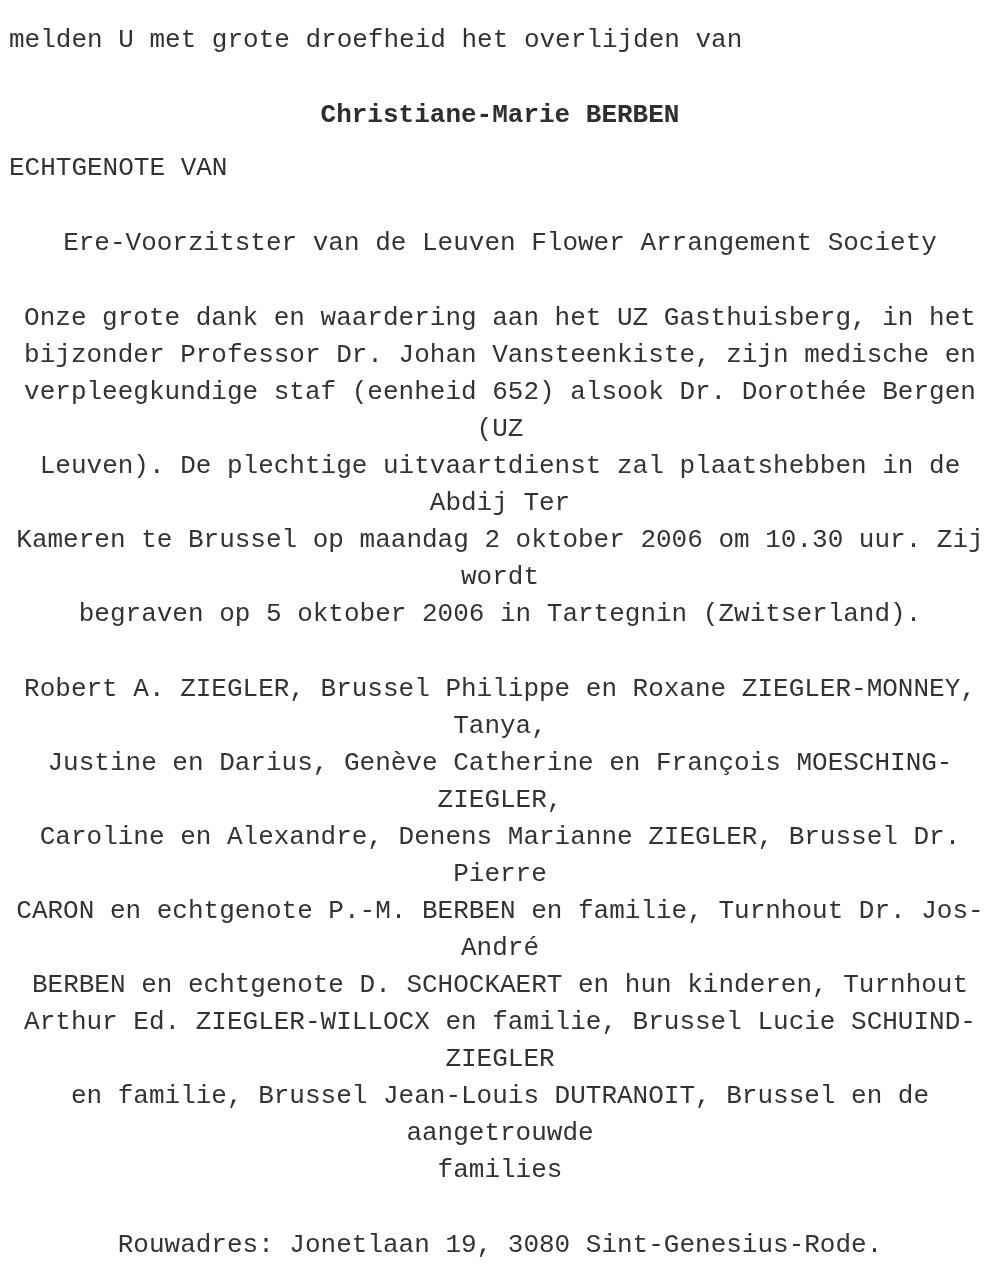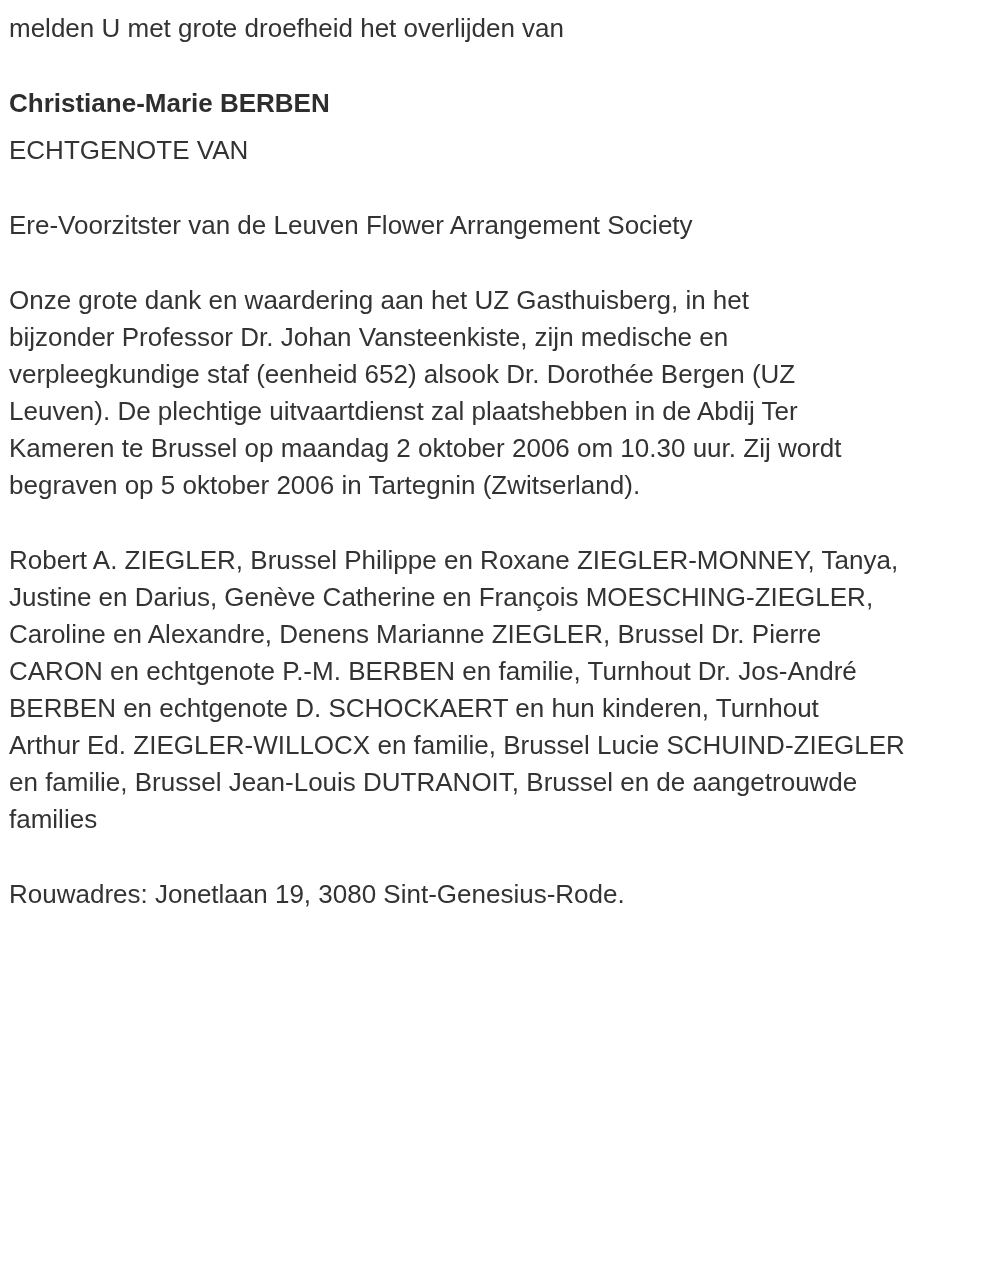--- a/index.html
+++ b/index.html
@@ -13,24 +13,25 @@
     height: 1272px;
     box-sizing: border-box;
     padding: 6px 9px;
     background: #ffffff;
     color: #333333;
     font-family: "Liberation Sans", "DejaVu Sans", sans-serif;
     font-size: 26px;
     line-height: 37px;
   }
   .page p {
-    margin: 4px 0 10px 0;
+    margin: 16px 0 10px 0;
     white-space: pre-line;
+    font-family: Liberation Mono, monospace;
   }
-  .gap { margin-top: 38px !important; }
+  .gap { margin-top: 38px !important; text-align: center; }
   .name { font-weight: 700; color: #2e2e2e; }
 </style>
 </head>
 <body>
 
 <div class="page">
 
   <p>melden U met grote droefheid het overlijden van</p>
 
   <p class="name gap">Christiane-Marie BERBEN</p>

